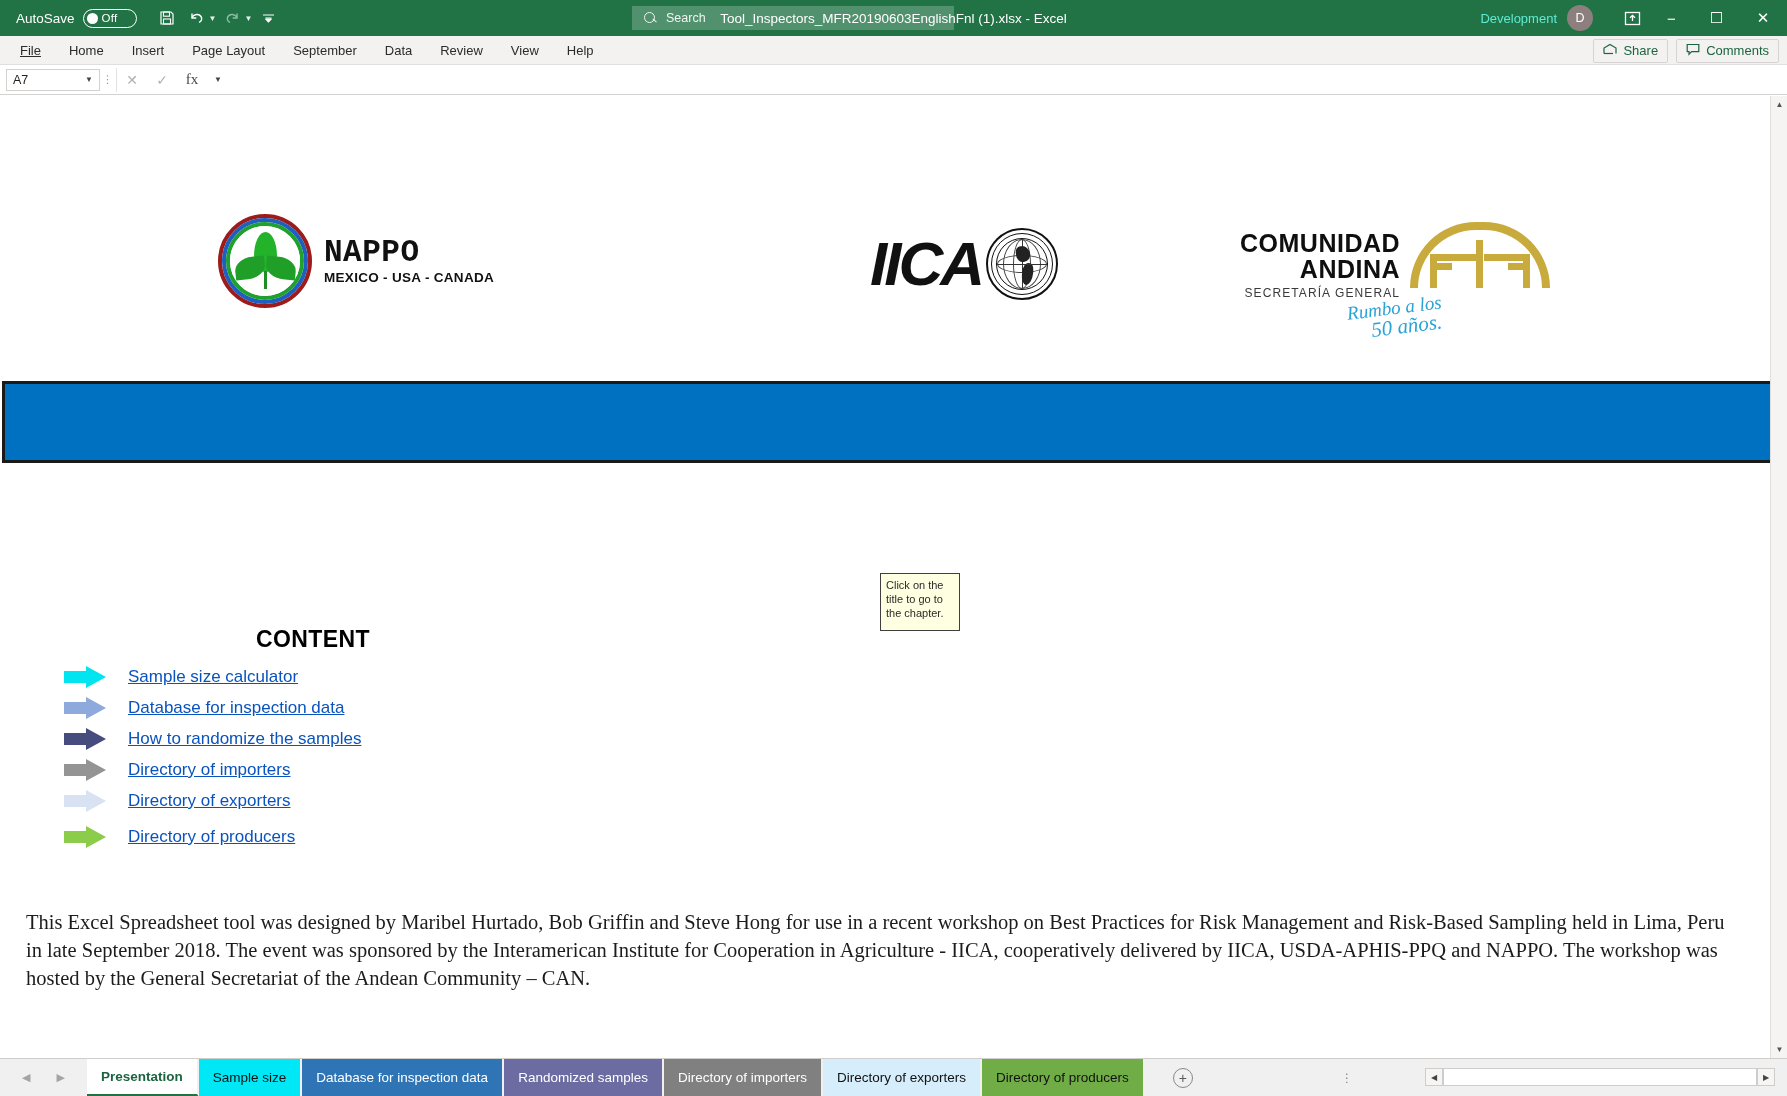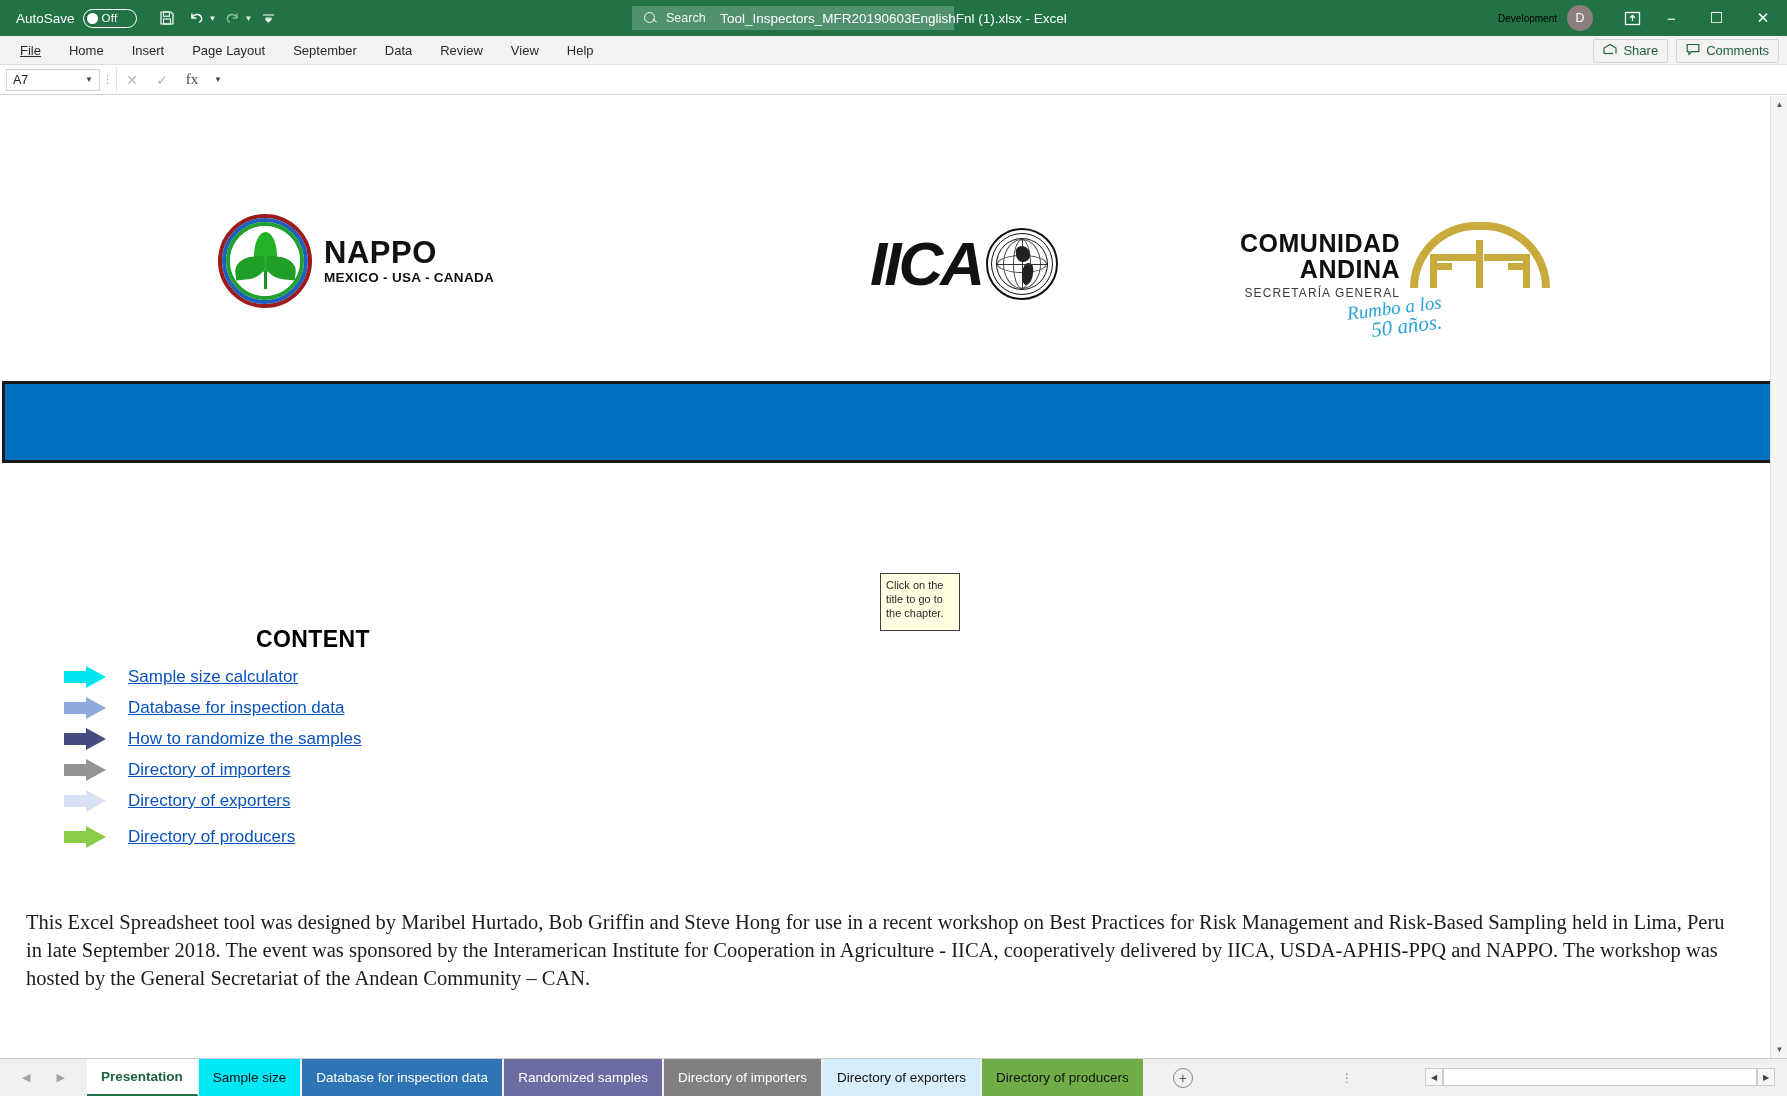--- a/index.html
+++ b/index.html
@@ -47,21 +47,21 @@
   .search-ico { width: 13px; height: 13px; position: relative; display:inline-block; }
   .search-ico::before {
     content:""; position:absolute; left:0; top:0; width:9px; height:9px;
     border:1.4px solid #eef6f1; border-radius:50%;
   }
   .search-ico::after {
     content:""; position:absolute; left:7.5px; top:8px; width:5px; height:1.4px;
     background:#eef6f1; transform: rotate(42deg);
   }
   .tb-right { position: absolute; right: 0; top: 0; height: 36px; display: flex; align-items: center; }
-  .dev-label { font-size: 10px; color: #000000; margin-right: 10px; }
+  .dev-label { font-size: 13px; color: #5eead4; margin-right: 10px; }
   .avatar {
     width: 26px; height: 26px; border-radius: 50%; background: #8c7f7d;
     color: #fff; font-size: 12.5px; display: flex; align-items: center; justify-content: center;
     margin-right: 22px;
   }
   .ribbon-opt { width: 34px; height: 36px; display:flex; align-items:center; justify-content:center; }
   .win-btn { width: 45px; height: 36px; display: flex; align-items: center; justify-content: center;
              color: #ffffff; font-size: 15px; }
   .win-btn.close { width: 48px; }
 
@@ -122,21 +122,21 @@
   .leaf {
     position: absolute; background: #1faa2a;
     border-radius: 60% 0 60% 0;
   }
   .leaf.c { width: 23px; height: 40px; left: 19px; top: 1px; border-radius: 50% 50% 50% 50%/60% 60% 40% 40%; background:#23b32b;}
   .leaf.l { width: 30px; height: 22px; left: 0px; top: 26px; border-radius: 60% 0 60% 0; background:#1f9e28; transform: rotate(-6deg);}
   .leaf.r { width: 30px; height: 22px; left: 31px; top: 26px; border-radius: 0 60% 0 60%; background:#1f9e28; transform: rotate(6deg);}
   .stem { position:absolute; width:3px; height:18px; background:#1f8f24; left:29px; top:40px; }
   .nappo-text { display: flex; flex-direction: column; }
   .nappo-title { font-size: 31px; font-weight: bold; letter-spacing: .5px; color: #111; line-height: 1.0;
-                 font-family: Liberation Sans, sans-serif; }
+                 font-family: Liberation Mono, monospace; }
   .nappo-l1, .nappo-l2 { font-size: 15.5px; color: #1a1a1a; line-height: 1.28; }
   .nappo-l3 { font-size: 13.5px; font-weight: bold; color: #111; letter-spacing: .3px; margin-top: 2px; }
 
   .iica { position: absolute; left: 870px; top: 14px; display: flex; align-items: center; gap: 4px; }
   .iica-word {
     font-size: 62px; font-weight: bold; font-style: italic; color: #111;
     font-family: "Liberation Sans", sans-serif; letter-spacing: -3px; line-height: 1;
   }
   .iica-seal {
     width: 72px; height: 72px; border-radius: 50%; border: 2.5px solid #111;

